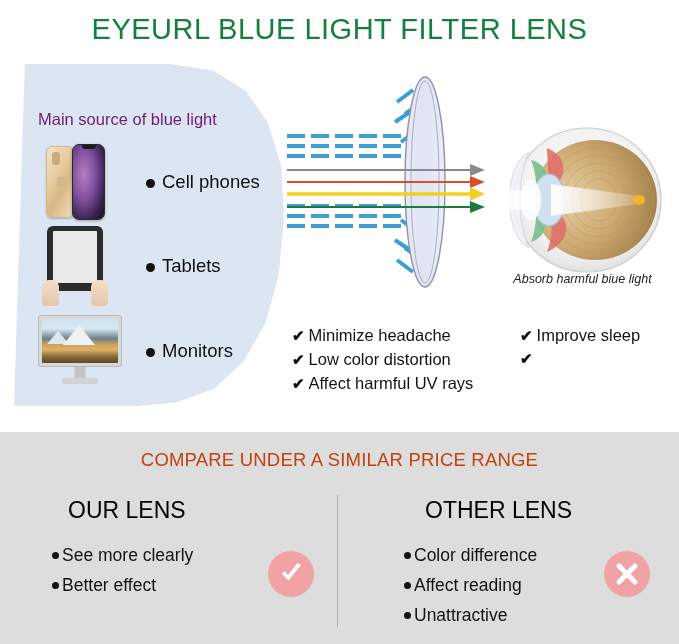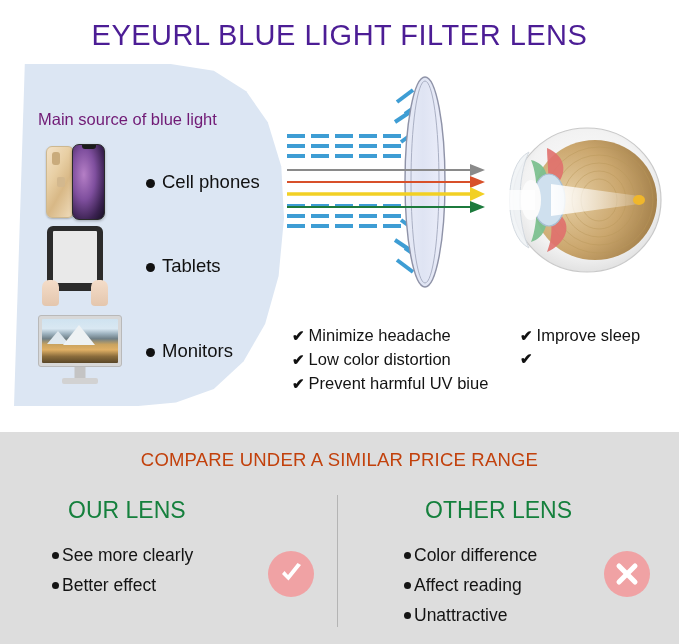--- a/index.html
+++ b/index.html
@@ -6,24 +6,24 @@
   html, body {
     width: 679px; height: 644px;
     background: #ffffff;
     font-family: "Liberation Sans", sans-serif;
     overflow: hidden;
   }
   #root { position: relative; width: 679px; height: 644px; background: #fff; }
 
   
   .title {
-    position: absolute; left: 0; top: 19px; width: 679px;
+    position: absolute; left: 0; top: 13px; width: 679px;
     text-align: center;
     font-size: 29px; font-weight: 400; letter-spacing: .5px;
-    color: #4c1d95;
+    color: #15803d;
     white-space: nowrap;
   }
 
   
   .blue-panel {
     position: absolute; left: 14px; top: 64px;
     width: 270px; height: 342px;
     background: #dce6f3;
     clip-path: polygon(4% 0%, 58% 0%, 74% 2%, 86% 8%, 94% 17%, 99% 30%, 100% 45%,
                        98% 62%, 93% 76%, 85% 87%, 74% 95%, 60% 99%, 46% 100%, 0% 100%);
@@ -154,21 +154,21 @@
   
   .compare {
     position: absolute; left: 0; top: 432px; width: 679px; height: 212px;
     background: #dddddd;
   }
   .compare-title {
     position: absolute; left: 0; top: 17px; width: 679px; text-align: center;
     font-size: 18.5px; color: #c2410c; letter-spacing: .2px; white-space: nowrap;
   }
   .col-head {
-    position: absolute; top: 65px; font-size: 23px; color: #15803d; white-space: nowrap;
+    position: absolute; top: 65px; font-size: 23px; color: #000000; white-space: nowrap;
   }
   .col-head.our { left: 68px; }
   .col-head.other { left: 425px; }
   .vdiv {
     position: absolute; left: 337px; top: 63px; width: 1px; height: 132px;
     background: #b4b4b4;
   }
   .bullets { position: absolute; top: 108px; }
   .bullets.our { left: 52px; }
   .bullets.other { left: 404px; }
@@ -384,34 +384,35 @@
 
       <ellipse cx="36" cy="88" rx="10" ry="20" fill="#fbfbfb"></ellipse>
 
       <polygon points="56,72 56,104 144,92 144,84" fill="url(#beam)"></polygon>
 
       <ellipse cx="144" cy="88" rx="6" ry="5" fill="#f0b72b"></ellipse>
 
       <rect x="0" y="78" width="40" height="20" fill="#ffffff" opacity=".75"></rect>
     </svg>
   </div>
+  <div class="eye-caption">Absorb harmful biue light</div>
 
   <div class="features">
     <div class="feat-col left">
       <div class="feat-item">
         <span class="check">✔</span>
         <span>Minimize headache</span>
       </div>
       <div class="feat-item">
         <span class="check">✔</span>
         <span>Low color distortion</span>
       </div>
       <div class="feat-item">
         <span class="check">✔</span>
-        <span>Prevent harmful UV biue</span>
+        <span>Affect harmful UV rays</span>
       </div>
     </div>
     <div class="feat-col right">
       <div class="feat-item">
         <span class="check">✔</span>
         <span>Improve sleep</span>
       </div>
       <div class="feat-item">
         <span class="check">✔</span>
       </div>

